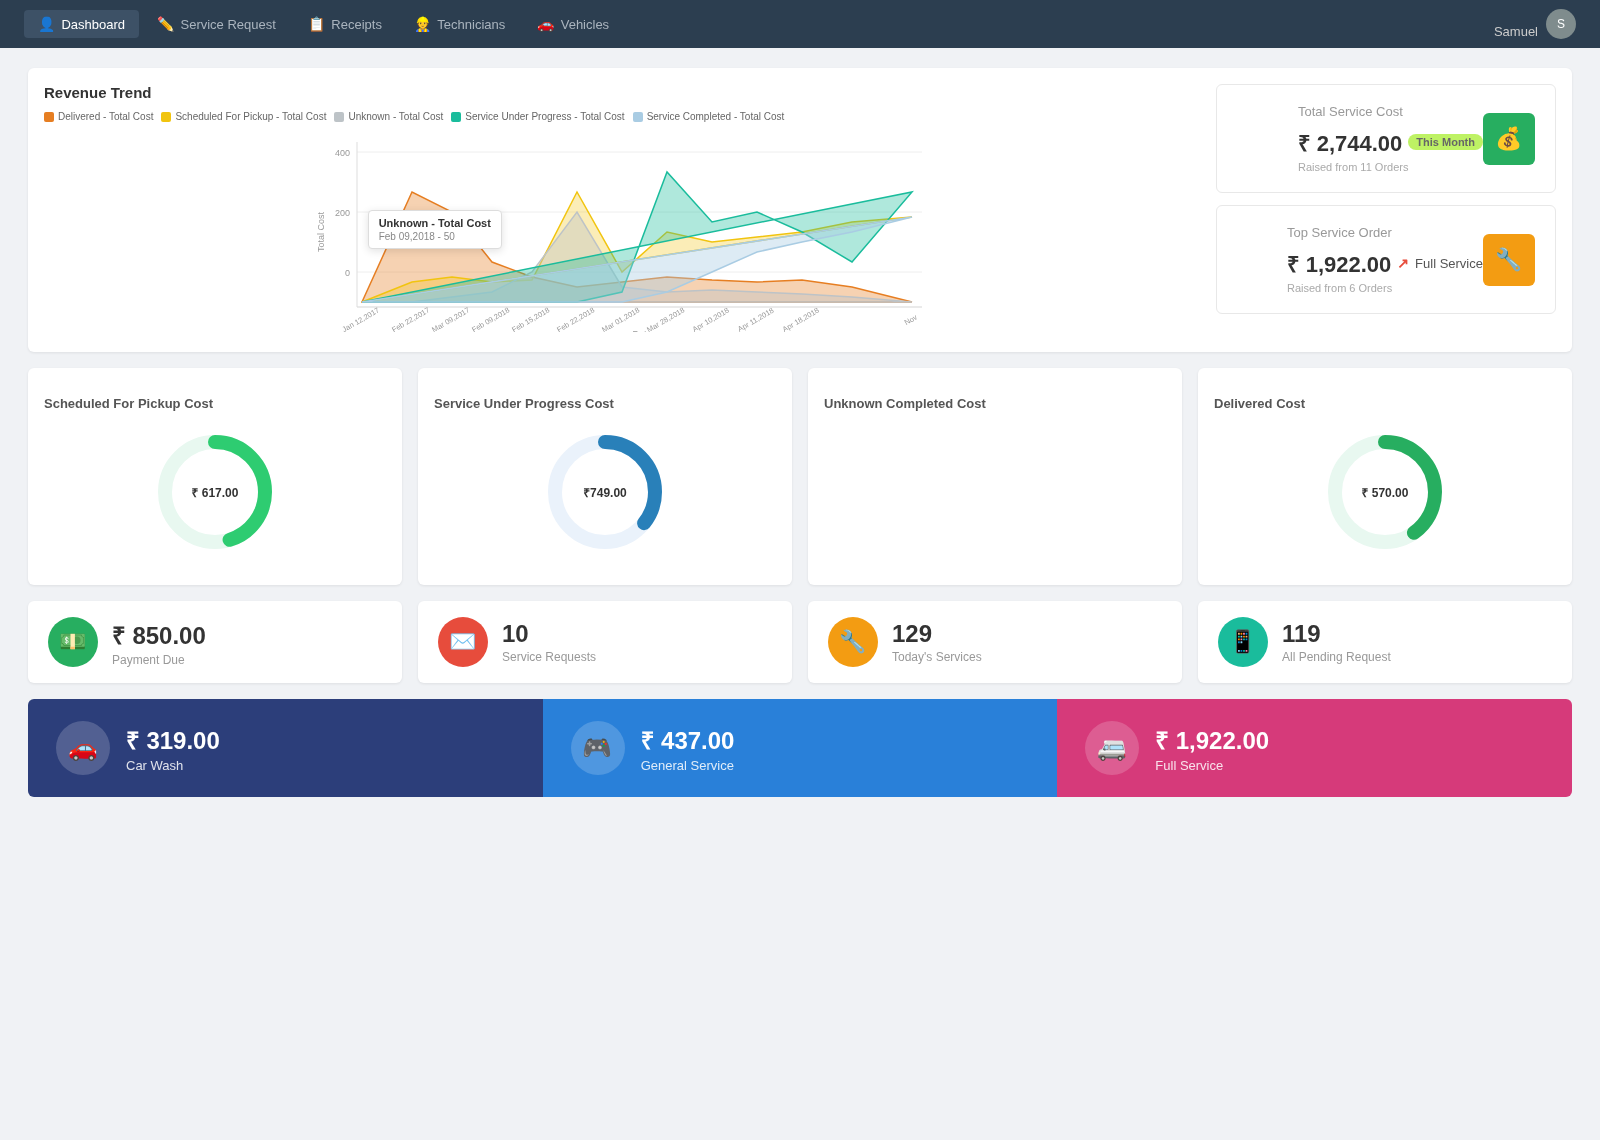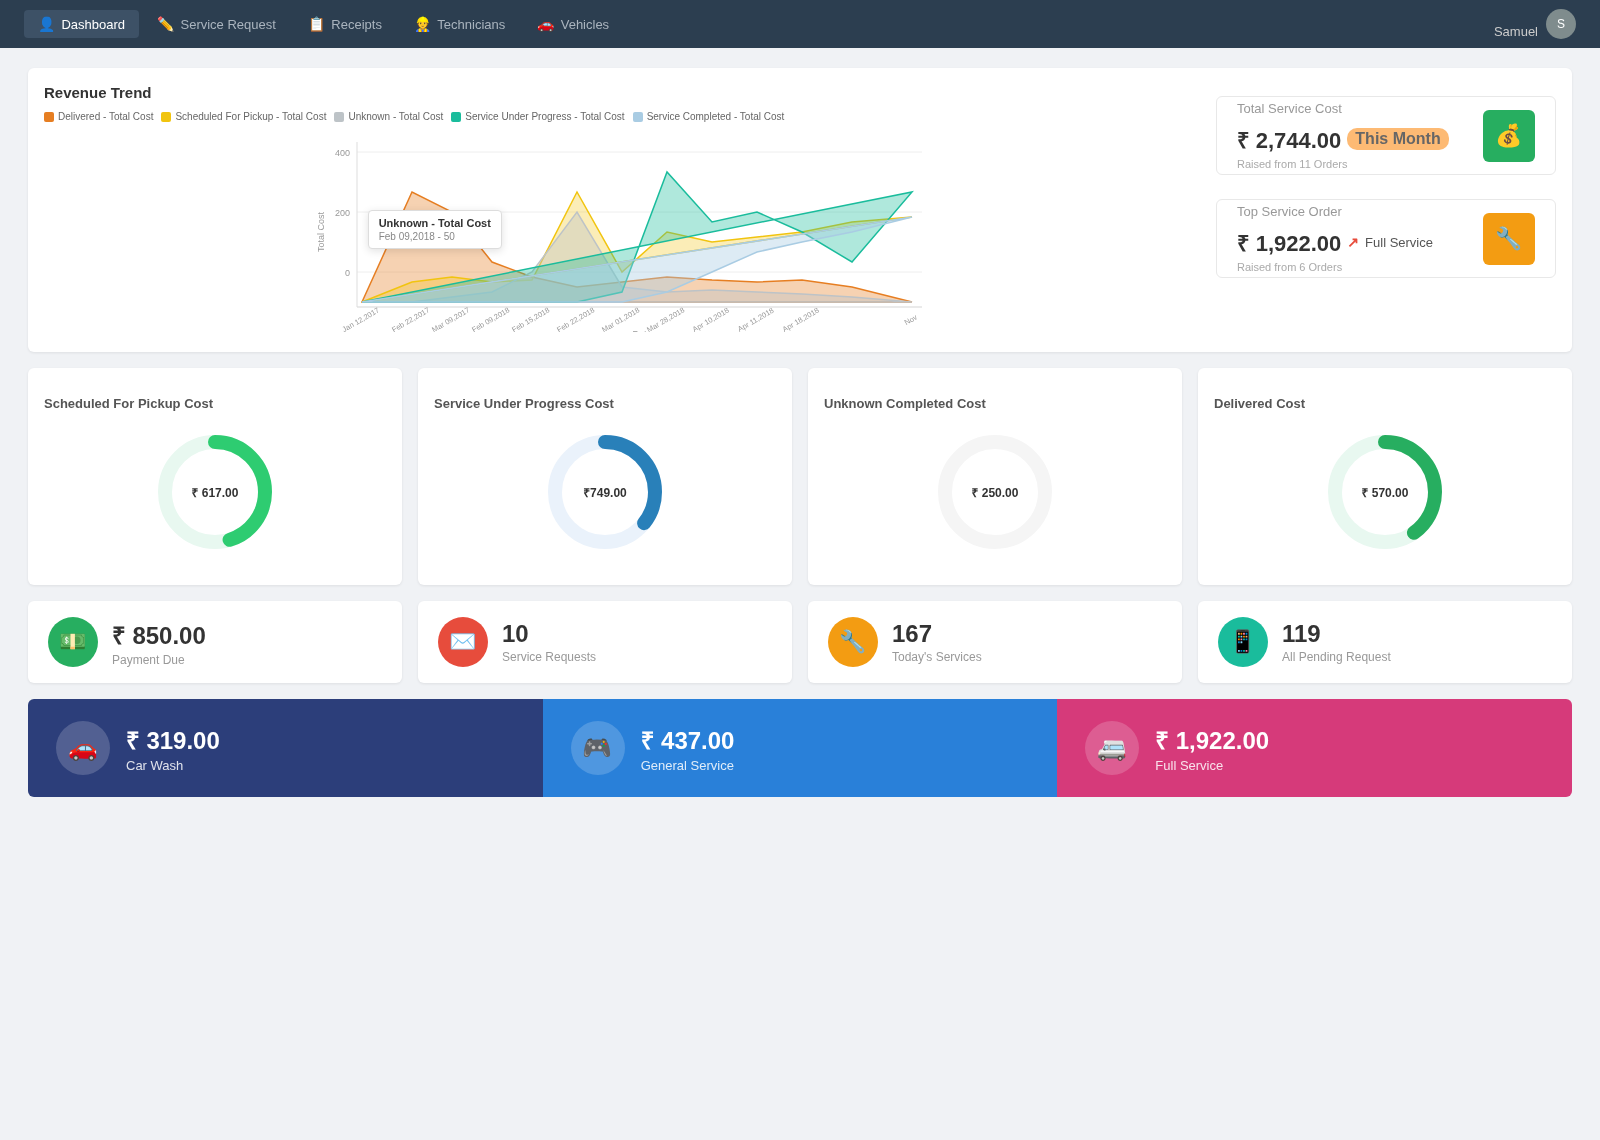--- a/index.html
+++ b/index.html
@@ -70,41 +70,40 @@
       pointer-events: none;
     }
     .chart-tooltip .tt-title { font-weight: 600; color: #333; margin-bottom: 2px; }
     .chart-tooltip .tt-date { color: #888; font-size: 10px; }
 
     
     .right-cards { width: 340px; display: flex; flex-direction: column; gap: 12px; }
     .info-card {
       border: 1px solid #e8e8e8;
       border-radius: 6px;
-      padding: 4px 20px;
-      display: flex;
-      align-items: center;
-      justify-content: space-between;
-      margin-top: 12px;
+      padding: 19px 20px;
+      display: flex;
+      align-items: center;
+      justify-content: flex-end;
     }
     .info-card-content h3 { font-size: 13px; color: #999; font-weight: 500; margin-bottom: 8px; }
     .info-card-amount { font-size: 22px; font-weight: 700; color: #333; display: flex; align-items: center; gap: 6px; }
     .info-card-sub { font-size: 11px; color: #aaa; margin-top: 4px; }
     .info-card-badge {
       width: 52px; height: 52px; border-radius: 6px;
       display: flex; align-items: center; justify-content: center;
       font-size: 22px; color: #fff;
     }
     .badge-green { background: #27ae60; }
     .badge-yellow { background: #f39c12; }
     .month-badge {
-      background: #fdba74;
+      background: #bef264;
       border-radius: 10px;
       padding: 2px 8px;
-      font-size: 16px;
+      font-size: 11px;
       color: #666;
     }
 
     
     .donut-row {
       display: grid;
       grid-template-columns: repeat(4, 1fr);
       gap: 16px;
       margin-bottom: 16px;
     }
@@ -341,27 +340,20 @@
         <svg width="130" height="130" viewBox="0 0 130 130">
           <circle cx="65" cy="65" r="50" fill="none" stroke="#eaf2fb" stroke-width="14"></circle>
           <circle cx="65" cy="65" r="50" fill="none" stroke="#2980b9" stroke-width="14" stroke-dasharray="190 314" stroke-dashoffset="78" stroke-linecap="round" transform="rotate(-90 65 65)"></circle>
         </svg>
         <div class="donut-center">₹749.00</div>
       </div>
     </div>
 
     <div class="donut-card">
       <div class="donut-card-title">Unknown Completed Cost</div>
-      <div class="donut-wrap">
-        <svg width="130" height="130" viewBox="0 0 130 130">
-          <circle cx="65" cy="65" r="50" fill="none" stroke="#f5f5f5" stroke-width="14"></circle>
-          <circle cx="65" cy="65" r="50" fill="none" stroke="#e67e22" stroke-width="14" stroke-dasharray="78 314" stroke-dashoffset="78" stroke-linecap="round" transform="rotate(-90 65 65)"></circle>
-        </svg>
-        <div class="donut-center">₹ 250.00</div>
-      </div>
     </div>
 
     <div class="donut-card">
       <div class="donut-card-title">Delivered Cost</div>
       <div class="donut-wrap">
         <svg width="130" height="130" viewBox="0 0 130 130">
           <circle cx="65" cy="65" r="50" fill="none" stroke="#e8f8f0" stroke-width="14"></circle>
           <circle cx="65" cy="65" r="50" fill="none" stroke="#27ae60" stroke-width="14" stroke-dasharray="204 314" stroke-dashoffset="78" stroke-linecap="round" transform="rotate(-90 65 65)"></circle>
         </svg>
         <div class="donut-center">₹ 570.00</div>
@@ -380,21 +372,21 @@
     <div class="stat-card">
       <div class="stat-icon-circle" style="background:#e74c3c;">✉️</div>
       <div class="stat-info">
         <div class="stat-num">10</div>
         <div class="stat-label">Service Requests</div>
       </div>
     </div>
     <div class="stat-card">
       <div class="stat-icon-circle" style="background:#f39c12;">🔧</div>
       <div class="stat-info">
-        <div class="stat-num">167</div>
+        <div class="stat-num">129</div>
         <div class="stat-label">Today's Services</div>
       </div>
     </div>
     <div class="stat-card">
       <div class="stat-icon-circle" style="background:#1abc9c;">📱</div>
       <div class="stat-info">
         <div class="stat-num">119</div>
         <div class="stat-label">All Pending Request</div>
       </div>
     </div>

